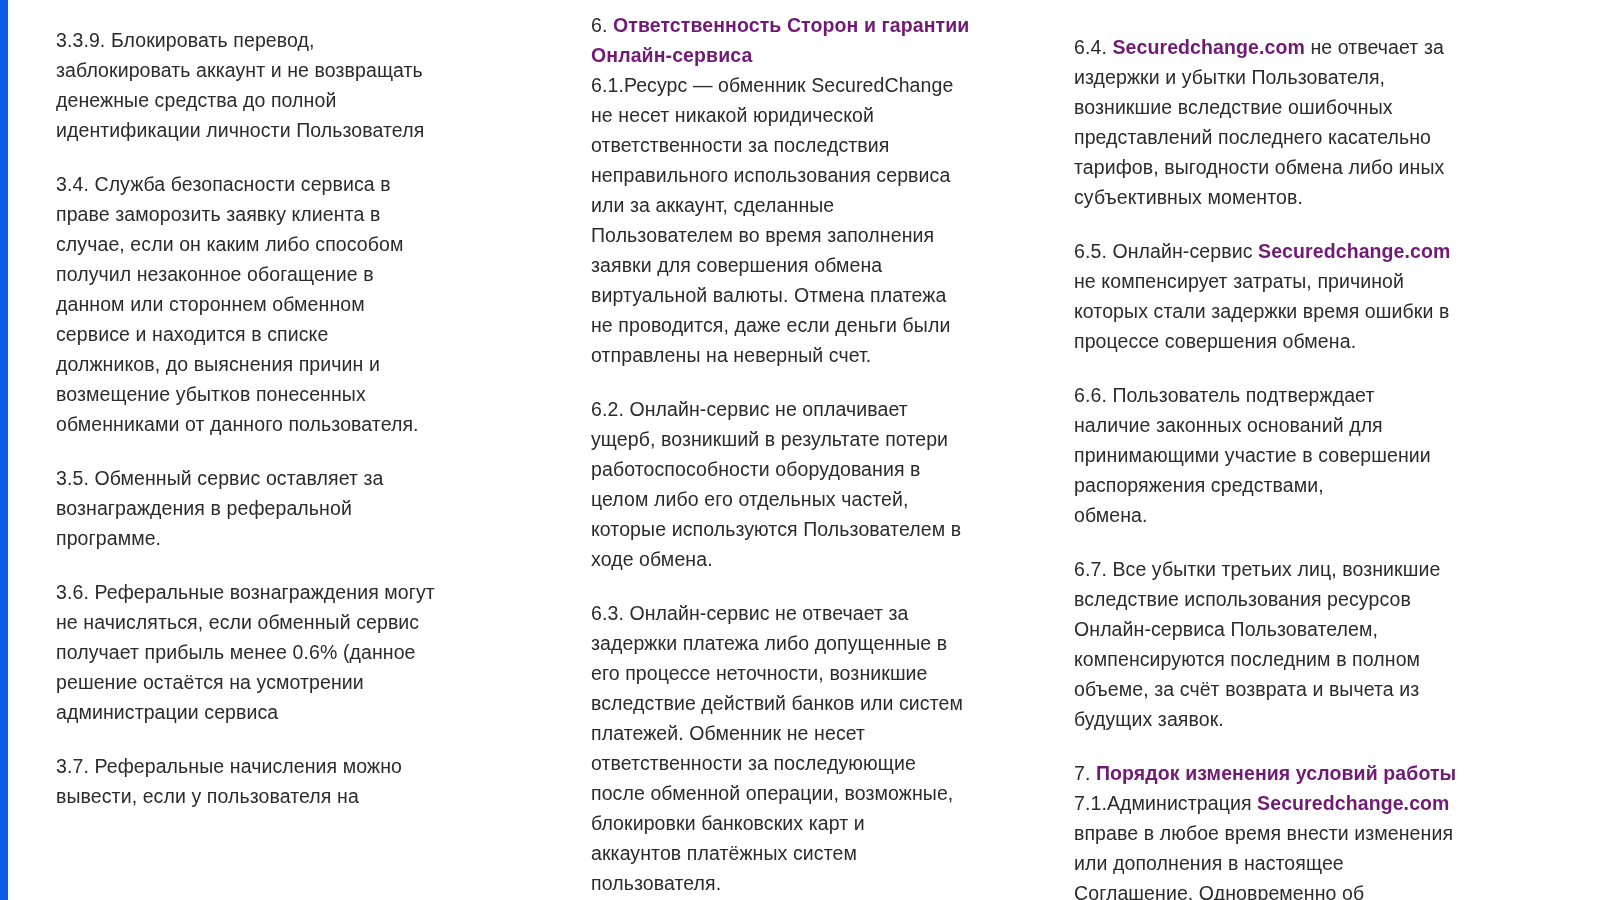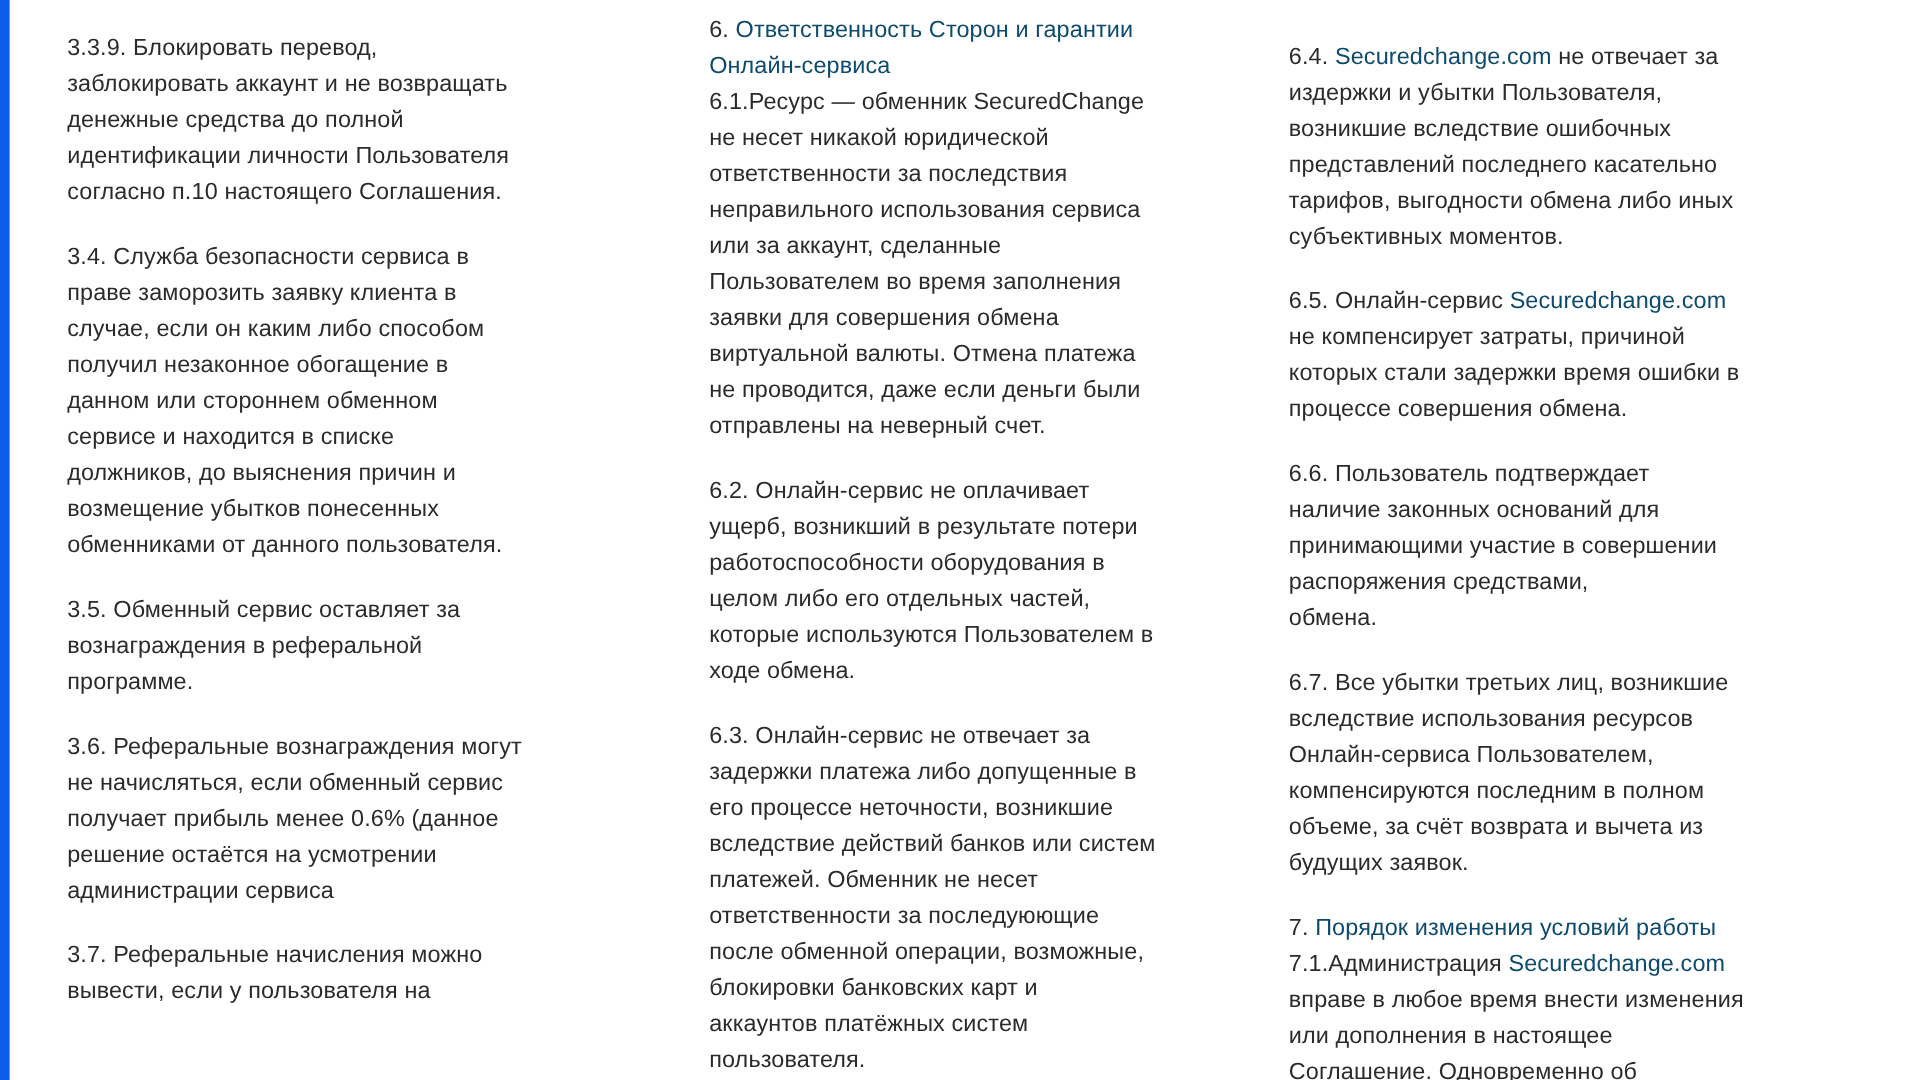--- a/index.html
+++ b/index.html
@@ -32,36 +32,35 @@
       letter-spacing: 0.1px;
     }
     .panel-1 .col { left: 48px; top: 25px; width: 420px; }
     .panel-2 .col { left: 48px; top: 10px; width: 420px; }
     .panel-3 .col { left: 49px; top: 32px; width: 422px; }
     .para {
       margin: 0 0 24px 0;
       white-space: normal;
     }
     .para .line { display: block; white-space: nowrap; }
-    .bold { font-weight: normal; color: #0c4a6e; }
+    .bold { font-weight: bold; color: #701a75; }
     .heading-block { margin: 0; }
   </style>
 </head>
 <body>
 
 <div class="bar"></div>
 
 <div class="panel panel-1">
   <div class="col">
     <p class="para">
       <span class="line">3.3.9. Блокировать перевод,</span>
       <span class="line">заблокировать аккаунт и не возвращать</span>
       <span class="line">денежные средства до полной</span>
       <span class="line">идентификации личности Пользователя</span>
-      <span class="line">согласно п.10 настоящего Соглашения.</span>
     </p>
     <p class="para">
       <span class="line">3.4. Служба безопасности сервиса в</span>
       <span class="line">праве заморозить заявку клиента в</span>
       <span class="line">случае, если он каким либо способом</span>
       <span class="line">получил незаконное обогащение в</span>
       <span class="line">данном или стороннем обменном</span>
       <span class="line">сервисе и находится в списке</span>
       <span class="line">должников, до выяснения причин и</span>
       <span class="line">возмещение убытков понесенных</span>

